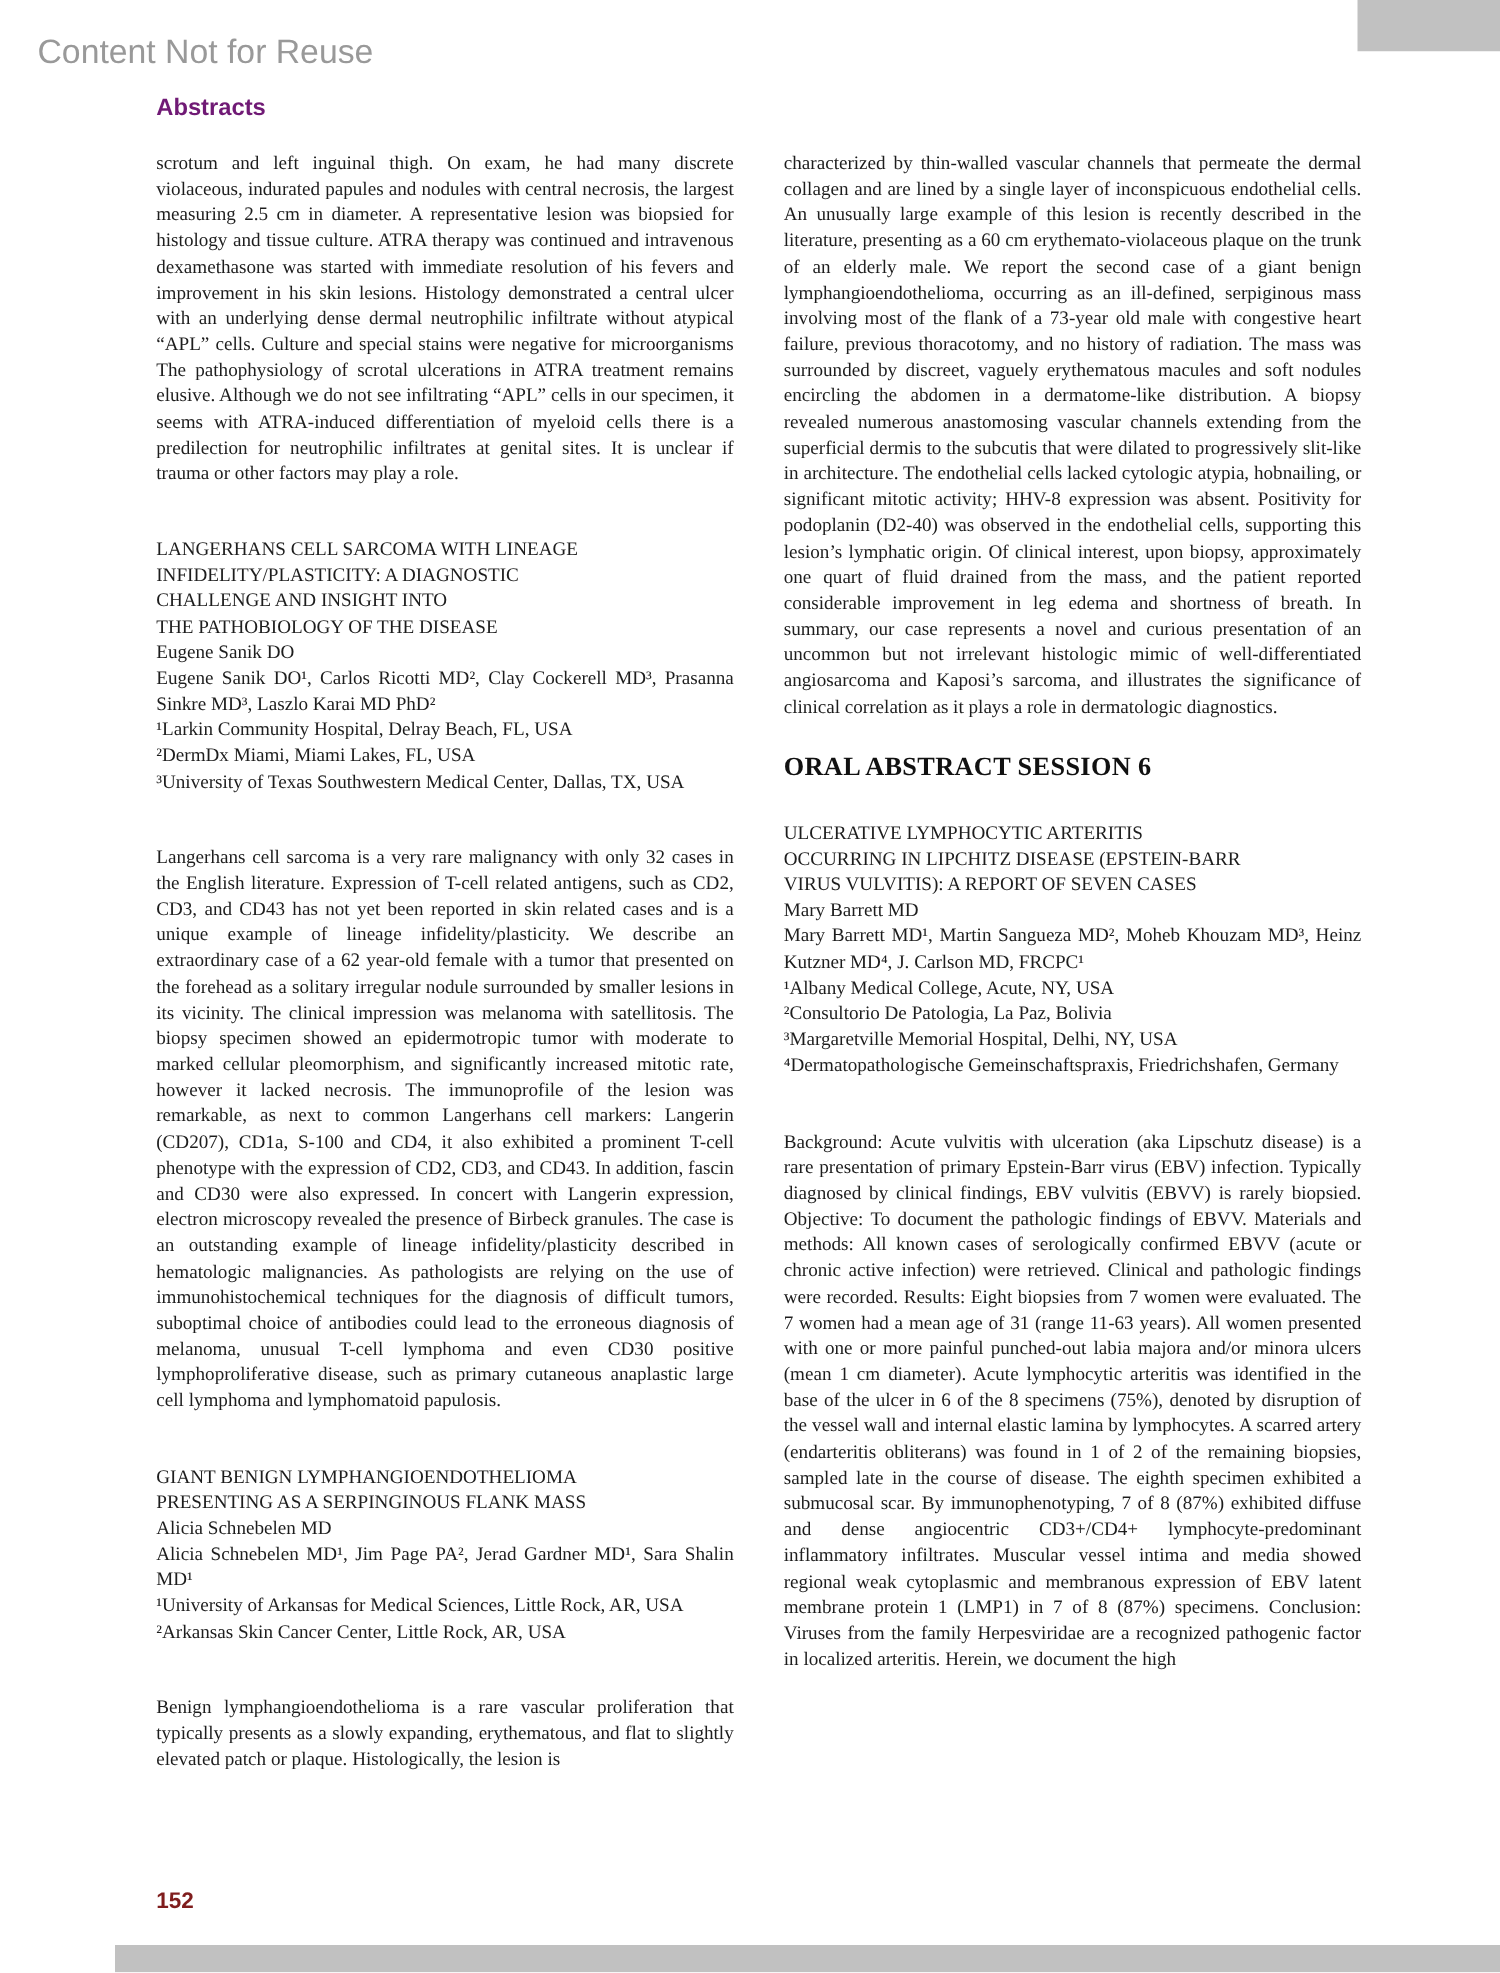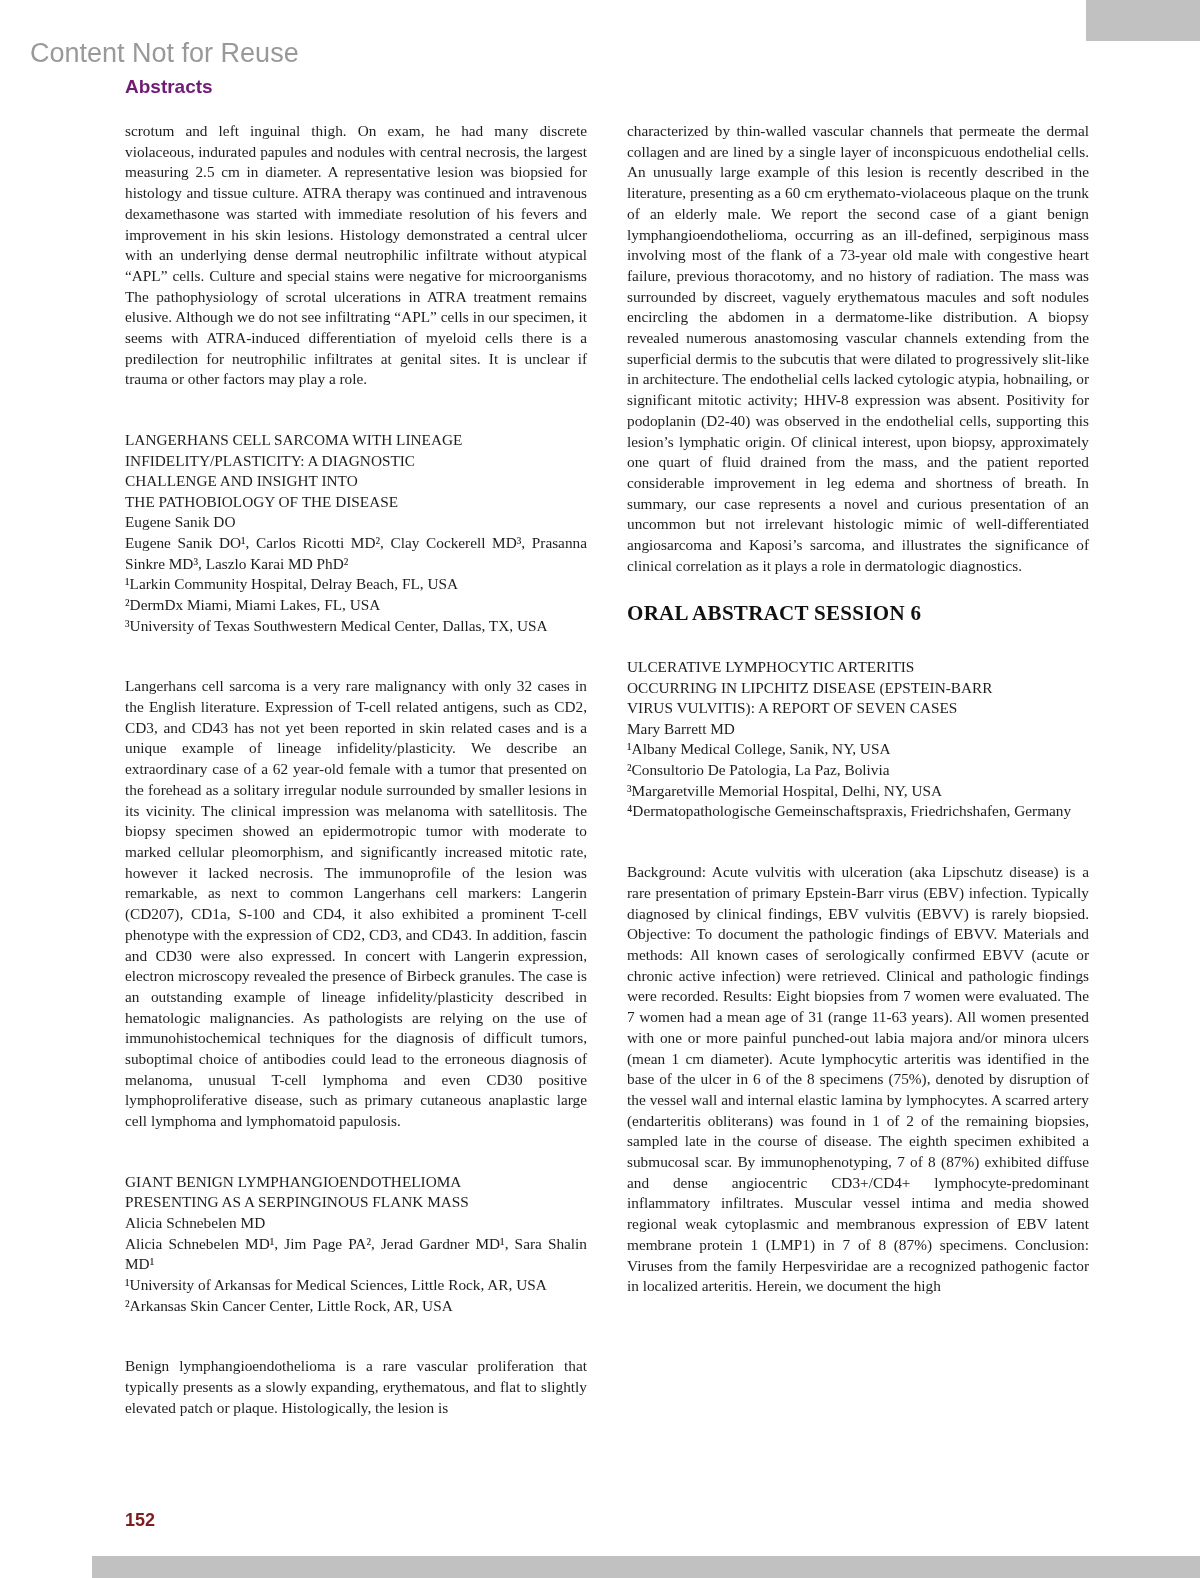--- a/index.html
+++ b/index.html
@@ -9,21 +9,21 @@
     width: 1200px;
     height: 1578px;
     background: #ffffff;
     overflow: hidden;
     font-family: "Liberation Serif", serif;
     color: #1d1d1d;
   }
   .watermark {
     position: absolute;
     left: 30px;
-    top: 38px;
+    top: 26px;
     font-family: "Liberation Sans", sans-serif;
     font-size: 27px;
     font-weight: 400;
     color: #999999;
   }
   .abstracts-heading {
     position: absolute;
     left: 125px;
     top: 76px;
     font-family: "Liberation Sans", sans-serif;
@@ -131,21 +131,22 @@
 
     <p class="para">characterized by thin-walled vascular channels that permeate the dermal collagen and are lined by a single layer of inconspicuous endothelial cells. An unusually large example of this lesion is recently described in the literature, presenting as a 60 cm erythemato-violaceous plaque on the trunk of an elderly male. We report the second case of a giant benign lymphangioendothelioma, occurring as an ill-defined, serpiginous mass involving most of the flank of a 73-year old male with congestive heart failure, previous thoracotomy, and no history of radiation. The mass was surrounded by discreet, vaguely erythematous macules and soft nodules encircling the abdomen in a dermatome-like distribution. A biopsy revealed numerous anastomosing vascular channels extending from the superficial dermis to the subcutis that were dilated to progressively slit-like in architecture. The endothelial cells lacked cytologic atypia, hobnailing, or significant mitotic activity; HHV-8 expression was absent. Positivity for podoplanin (D2-40) was observed in the endothelial cells, supporting this lesion’s lymphatic origin. Of clinical interest, upon biopsy, approximately one quart of fluid drained from the mass, and the patient reported considerable improvement in leg edema and shortness of breath. In summary, our case represents a novel and curious presentation of an uncommon but not irrelevant histologic mimic of well-differentiated angiosarcoma and Kaposi’s sarcoma, and illustrates the significance of clinical correlation as it plays a role in dermatologic diagnostics.</p>
 
     <h2 class="session-heading">ORAL ABSTRACT SESSION 6</h2>
 
     <section>
       <div class="abstract-title">ULCERATIVE LYMPHOCYTIC ARTERITIS
 OCCURRING IN LIPCHITZ DISEASE (EPSTEIN-BARR
 VIRUS VULVITIS): A REPORT OF SEVEN CASES</div>
       <div class="presenter">Mary Barrett MD</div>
-      <div class="affiliation">¹Albany Medical College, Sanik, NY, USA</div>
+      <div class="authors">Mary Barrett MD¹, Martin Sangueza MD², Moheb Khouzam MD³, Heinz Kutzner MD⁴, J. Carlson MD, FRCPC¹</div>
+      <div class="affiliation">¹Albany Medical College, Acute, NY, USA</div>
       <div class="affiliation">²Consultorio De Patologia, La Paz, Bolivia</div>
       <div class="affiliation">³Margaretville Memorial Hospital, Delhi, NY, USA</div>
       <div class="affiliation">⁴Dermatopathologische Gemeinschaftspraxis, Friedrichshafen, Germany</div>
       <p class="abstract-body">Background: Acute vulvitis with ulceration (aka Lipschutz disease) is a rare presentation of primary Epstein-Barr virus (EBV) infection. Typically diagnosed by clinical findings, EBV vulvitis (EBVV) is rarely biopsied. Objective: To document the pathologic findings of EBVV. Materials and methods: All known cases of serologically confirmed EBVV (acute or chronic active infection) were retrieved. Clinical and pathologic findings were recorded. Results: Eight biopsies from 7 women were evaluated. The 7 women had a mean age of 31 (range 11-63 years). All women presented with one or more painful punched-out labia majora and/or minora ulcers (mean 1 cm diameter). Acute lymphocytic arteritis was identified in the base of the ulcer in 6 of the 8 specimens (75%), denoted by disruption of the vessel wall and internal elastic lamina by lymphocytes. A scarred artery (endarteritis obliterans) was found in 1 of 2 of the remaining biopsies, sampled late in the course of disease. The eighth specimen exhibited a submucosal scar. By immunophenotyping, 7 of 8 (87%) exhibited diffuse and dense angiocentric CD3+/CD4+ lymphocyte-predominant inflammatory infiltrates. Muscular vessel intima and media showed regional weak cytoplasmic and membranous expression of EBV latent membrane protein 1 (LMP1) in 7 of 8 (87%) specimens. Conclusion: Viruses from the family Herpesviridae are a recognized pathogenic factor in localized arteritis. Herein, we document the high</p>
     </section>
 
   </div>
 
   <div class="page-number">152</div>
 

